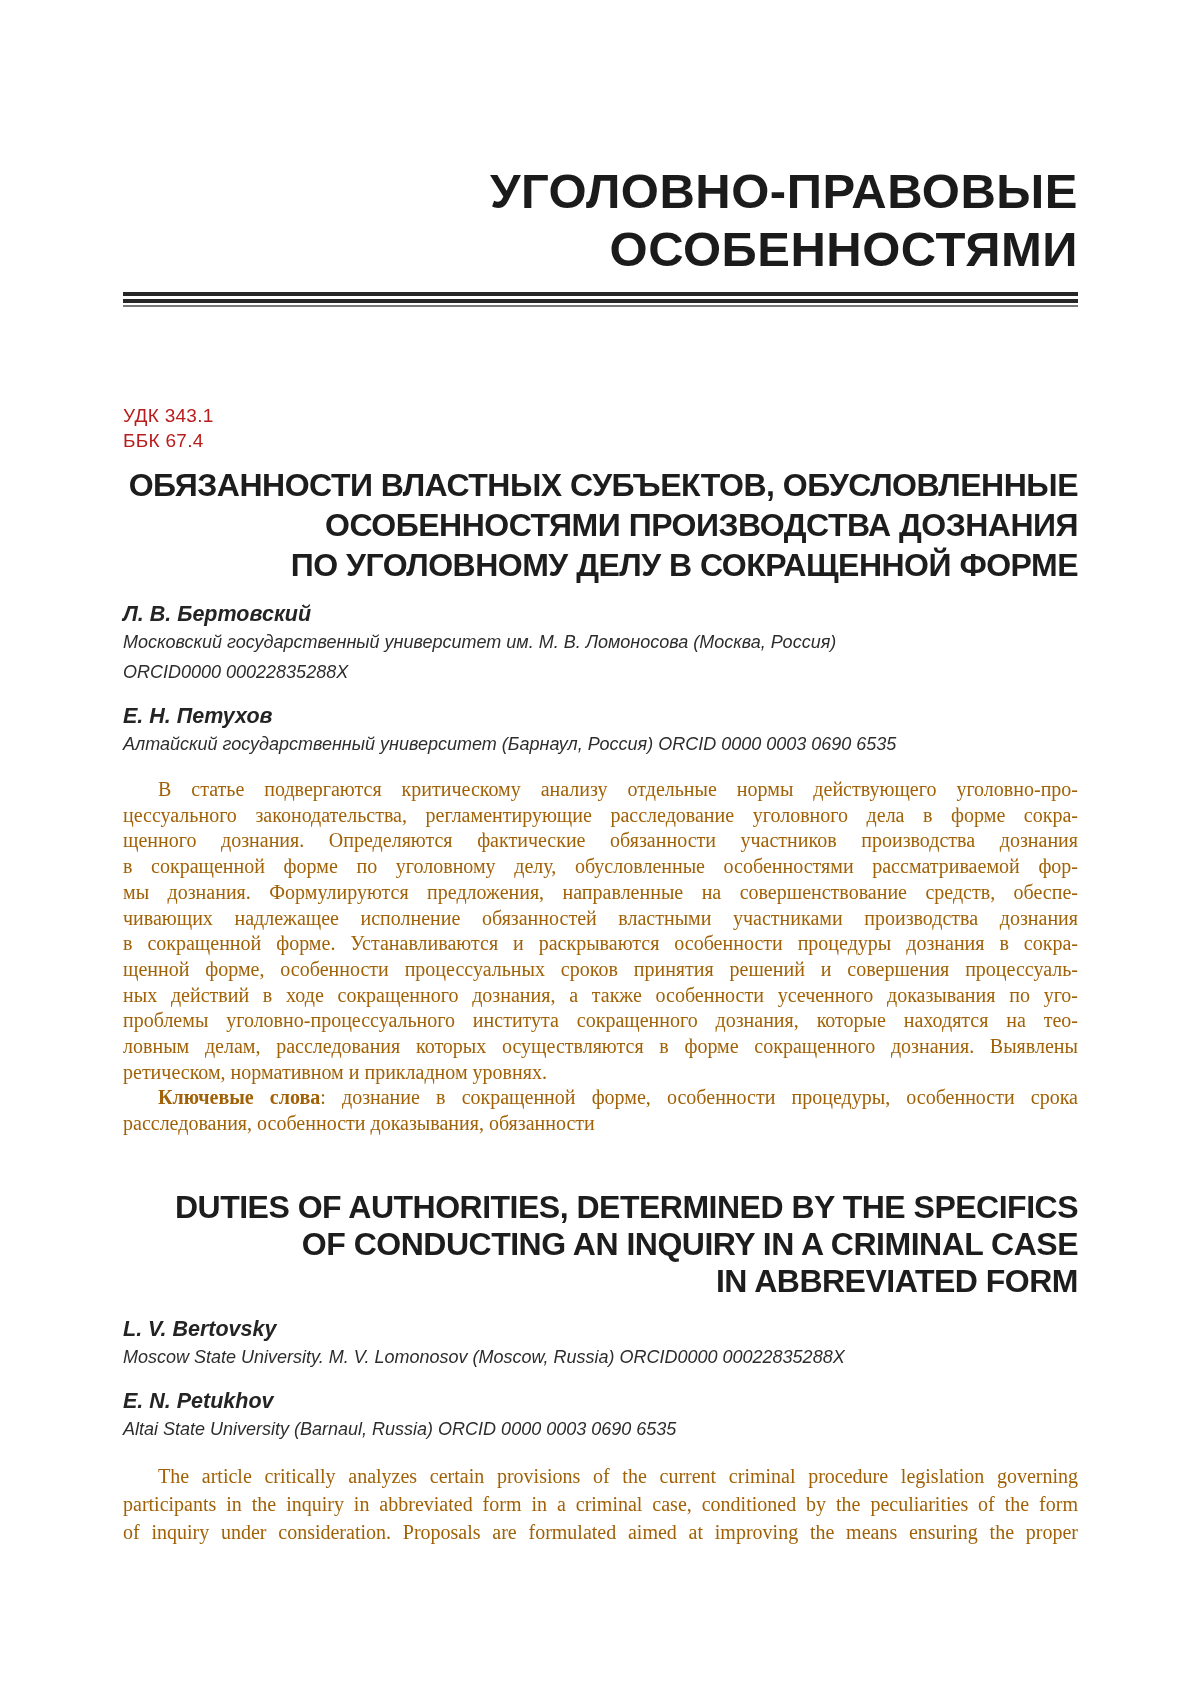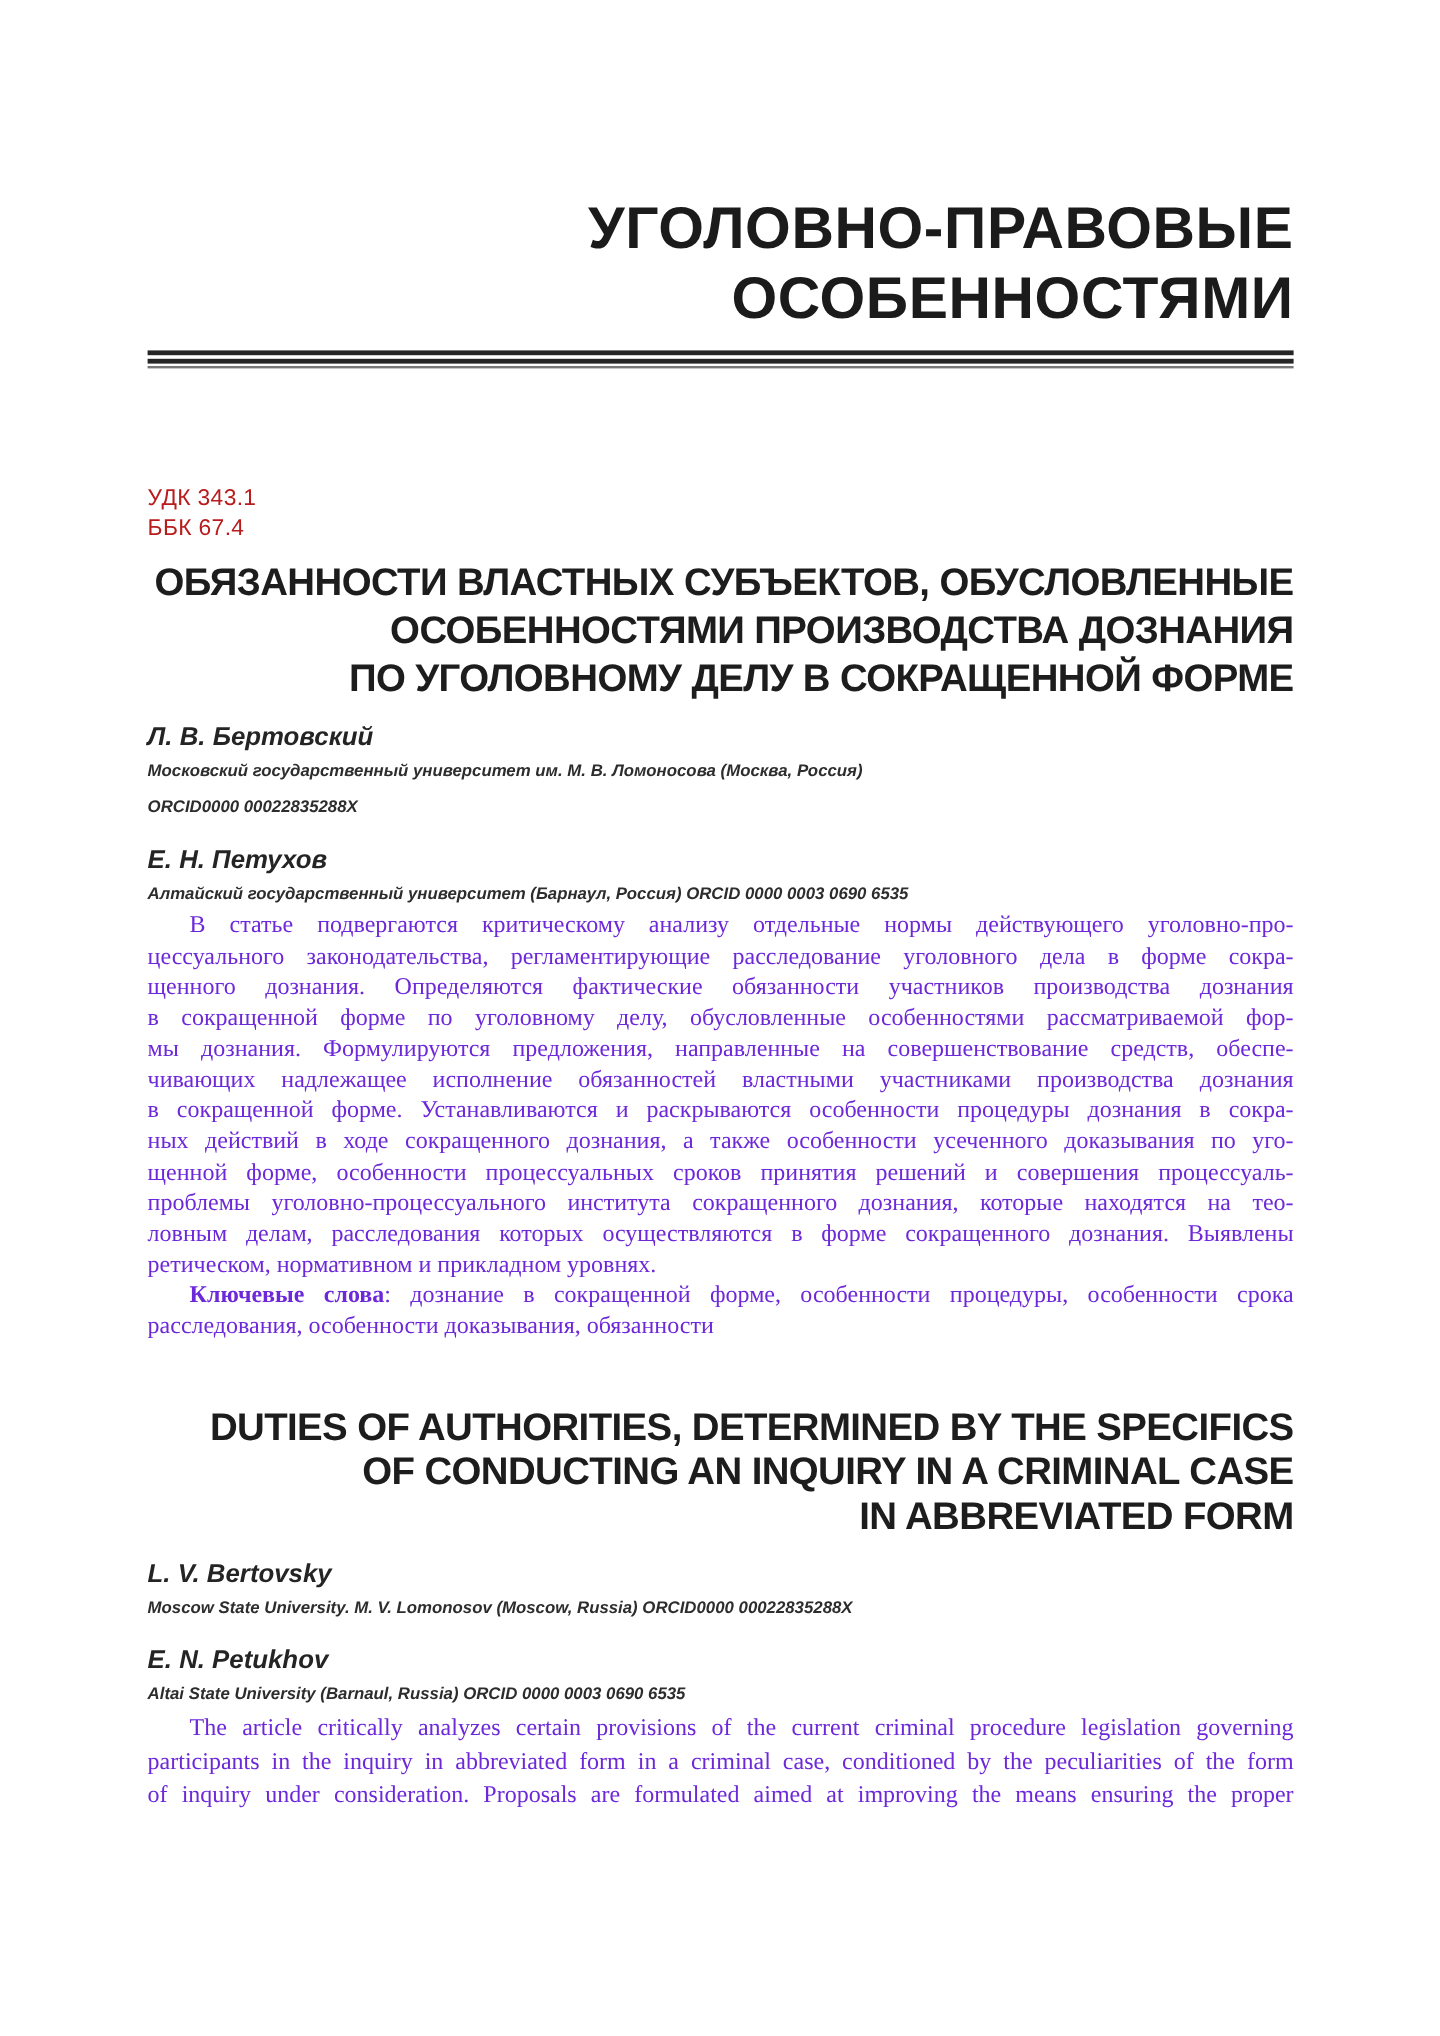--- a/index.html
+++ b/index.html
@@ -76,30 +76,30 @@
     font-style: italic;
     font-weight: bold;
     font-size: 21.5px;
     line-height: 26px;
     color: #242424;
     white-space: nowrap;
   }
   .affiliation {
     font-family: "Liberation Sans", sans-serif;
     font-style: italic;
-    font-size: 14px;
+    font-size: 18px;
     line-height: 30px;
     color: #2d2d2d;
-    font-weight: bold;
   }
   .affiliation .line { display: block; white-space: nowrap; }
   
   .abstract {
+    margin-top: 18px;
     font-family: "Liberation Serif", serif;
-    color: #6d28d9;
+    color: #a16207;
   }
   .abstract.ru { font-size: 20px; line-height: 25.7px; }
   .abstract.en { font-size: 20px; line-height: 28px; word-spacing: -0.5px; }
   .jline {
     text-align: justify;
     text-align-last: justify;
   }
   .jline.lastline { text-align-last: left; }
   .jline.indent { text-indent: 35px; }
   .kw-label { font-weight: bold; }
@@ -145,22 +145,22 @@
   </div>
 
   <div class="abstract ru">
     <div class="jline indent">В статье подвергаются критическому анализу отдельные нормы действующего уголовно-про-</div>
     <div class="jline">цессуального законодательства, регламентирующие расследование уголовного дела в форме сокра-</div>
     <div class="jline">щенного дознания. Определяются фактические обязанности участников производства дознания</div>
     <div class="jline">в сокращенной форме по уголовному делу, обусловленные особенностями рассматриваемой фор-</div>
     <div class="jline">мы дознания. Формулируются предложения, направленные на совершенствование средств, обеспе-</div>
     <div class="jline">чивающих надлежащее исполнение обязанностей властными участниками производства дознания</div>
     <div class="jline">в сокращенной форме. Устанавливаются и раскрываются особенности процедуры дознания в сокра-</div>
+    <div class="jline">щенной форме, особенности процессуальных сроков принятия решений и совершения процессуаль-</div>
     <div class="jline">ных действий в ходе сокращенного дознания, а также особенности усеченного доказывания по уго-</div>
-    <div class="jline">щенной форме, особенности процессуальных сроков принятия решений и совершения процессуаль-</div>
     <div class="jline">проблемы уголовно-процессуального института сокращенного дознания, которые находятся на тео-</div>
     <div class="jline">ловным делам, расследования которых осуществляются в форме сокращенного дознания. Выявлены</div>
     <div class="jline lastline">ретическом, нормативном и прикладном уровнях.</div>
     <div class="jline indent"><b class="kw-label">Ключевые слова</b><span>: дознание в сокращенной форме, особенности процедуры, особенности срока</span></div>
     <div class="jline lastline">расследования, особенности доказывания, обязанности</div>
   </div>
 
   <h2 class="article-title en">
     <span class="line">DUTIES OF AUTHORITIES, DETERMINED BY THE SPECIFICS</span>
     <span class="line">OF CONDUCTING AN INQUIRY IN A CRIMINAL CASE</span>

